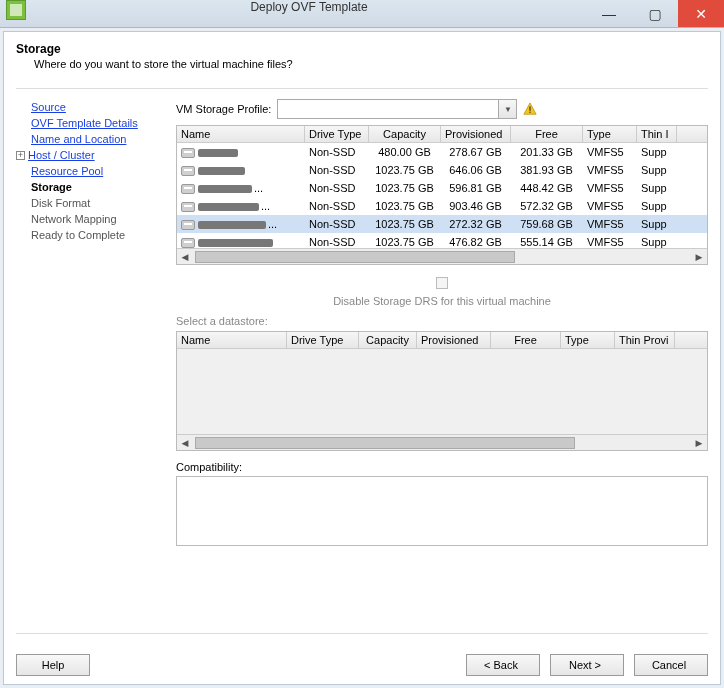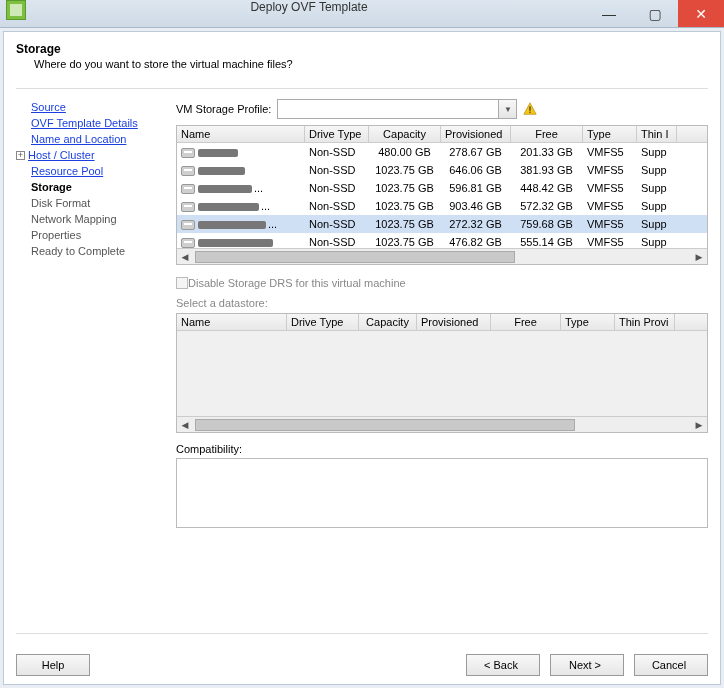--- a/index.html
+++ b/index.html
@@ -37,21 +37,21 @@
   .grow { display:flex; font-size:11px; height:18px; align-items:center; }
   .gc { padding:1px 4px; border-right:1px solid transparent; overflow:hidden; white-space:nowrap; text-overflow:ellipsis; }
   .grow.sel { background:#cfe0f5; }
   .num { text-align:center; }
   .ds-icon { display:inline-block; width:14px; height:10px; background:#cfcfcf; border:1px solid #999; border-radius:2px; margin-right:3px; vertical-align:middle; position:relative;}
   .ds-icon::after{content:"";position:absolute;left:2px;top:2px;right:2px;height:2px;background:#fff;}
   .redact { display:inline-block; height:8px; background:#777; border-radius:2px; vertical-align:middle;}
   .hscroll { height:16px; background:#eee; border-top:1px solid #ccc; display:flex; align-items:center; }
   .hscroll .thumb { height:12px; background:#c9c9c9; border:1px solid #aaa; }
   .hscroll .arrow { width:16px; text-align:center; font-size:9px; color:#555; }
-  .drs-row { margin:12px 0 8px 0; color:#888; display:flex; align-items:center; }
+  .drs-row { margin:12px 0 8px 0; color:#888; display:flex; align-items:center; gap:6px;flex-direction:column;}
   .chk { width:12px; height:12px; border:1px solid #bbb; background:#f5f5f5; }
   .sub-label { color:#888; margin-bottom:4px;}
   .grid2-wrap { border:1px solid #bbb; height:120px; display:flex; flex-direction:column; background:#f0f0f0;}
   .grid2-head { display:flex; background:linear-gradient(#f6f6f6,#e7e7e7); border-bottom:1px solid #ccc; }
   .grid2-body { flex:1; }
   .compat-label { margin-top:10px; margin-bottom:3px; }
   .compat-box { flex-shrink:0; height:70px; border:1px solid #bbb; background:#fff; }
   .footer { margin-top:auto; padding-top:10px; display:flex; align-items:flex-start; }
   .sep { height:1px; background:#ddd; margin:8px 0 10px 0;}
   .btn { min-width:74px; height:22px; background:linear-gradient(#f8f8f8,#e6e6e6); border:1px solid #9a9a9a; font-size:11px; padding:0 10px; }
@@ -109,24 +109,20 @@
         <div class="row">
           <span style="width: 12px;"></span>
           <span class="plain">Disk Format</span>
         </div>
         <div class="row">
           <span style="width: 12px;"></span>
           <span class="plain">Network Mapping</span>
         </div>
         <div class="row">
           <span style="width: 12px;"></span>
-          <span class="plain">Properties</span>
-        </div>
-        <div class="row">
-          <span style="width: 12px;"></span>
           <span class="plain">Ready to Complete</span>
         </div>
       </div>
 
     <div class="content">
 
       <div class="profile-row">
         <label>VM Storage Profile:</label>
         <div class="profile-select">
           <div class="arrow">▼</div>

